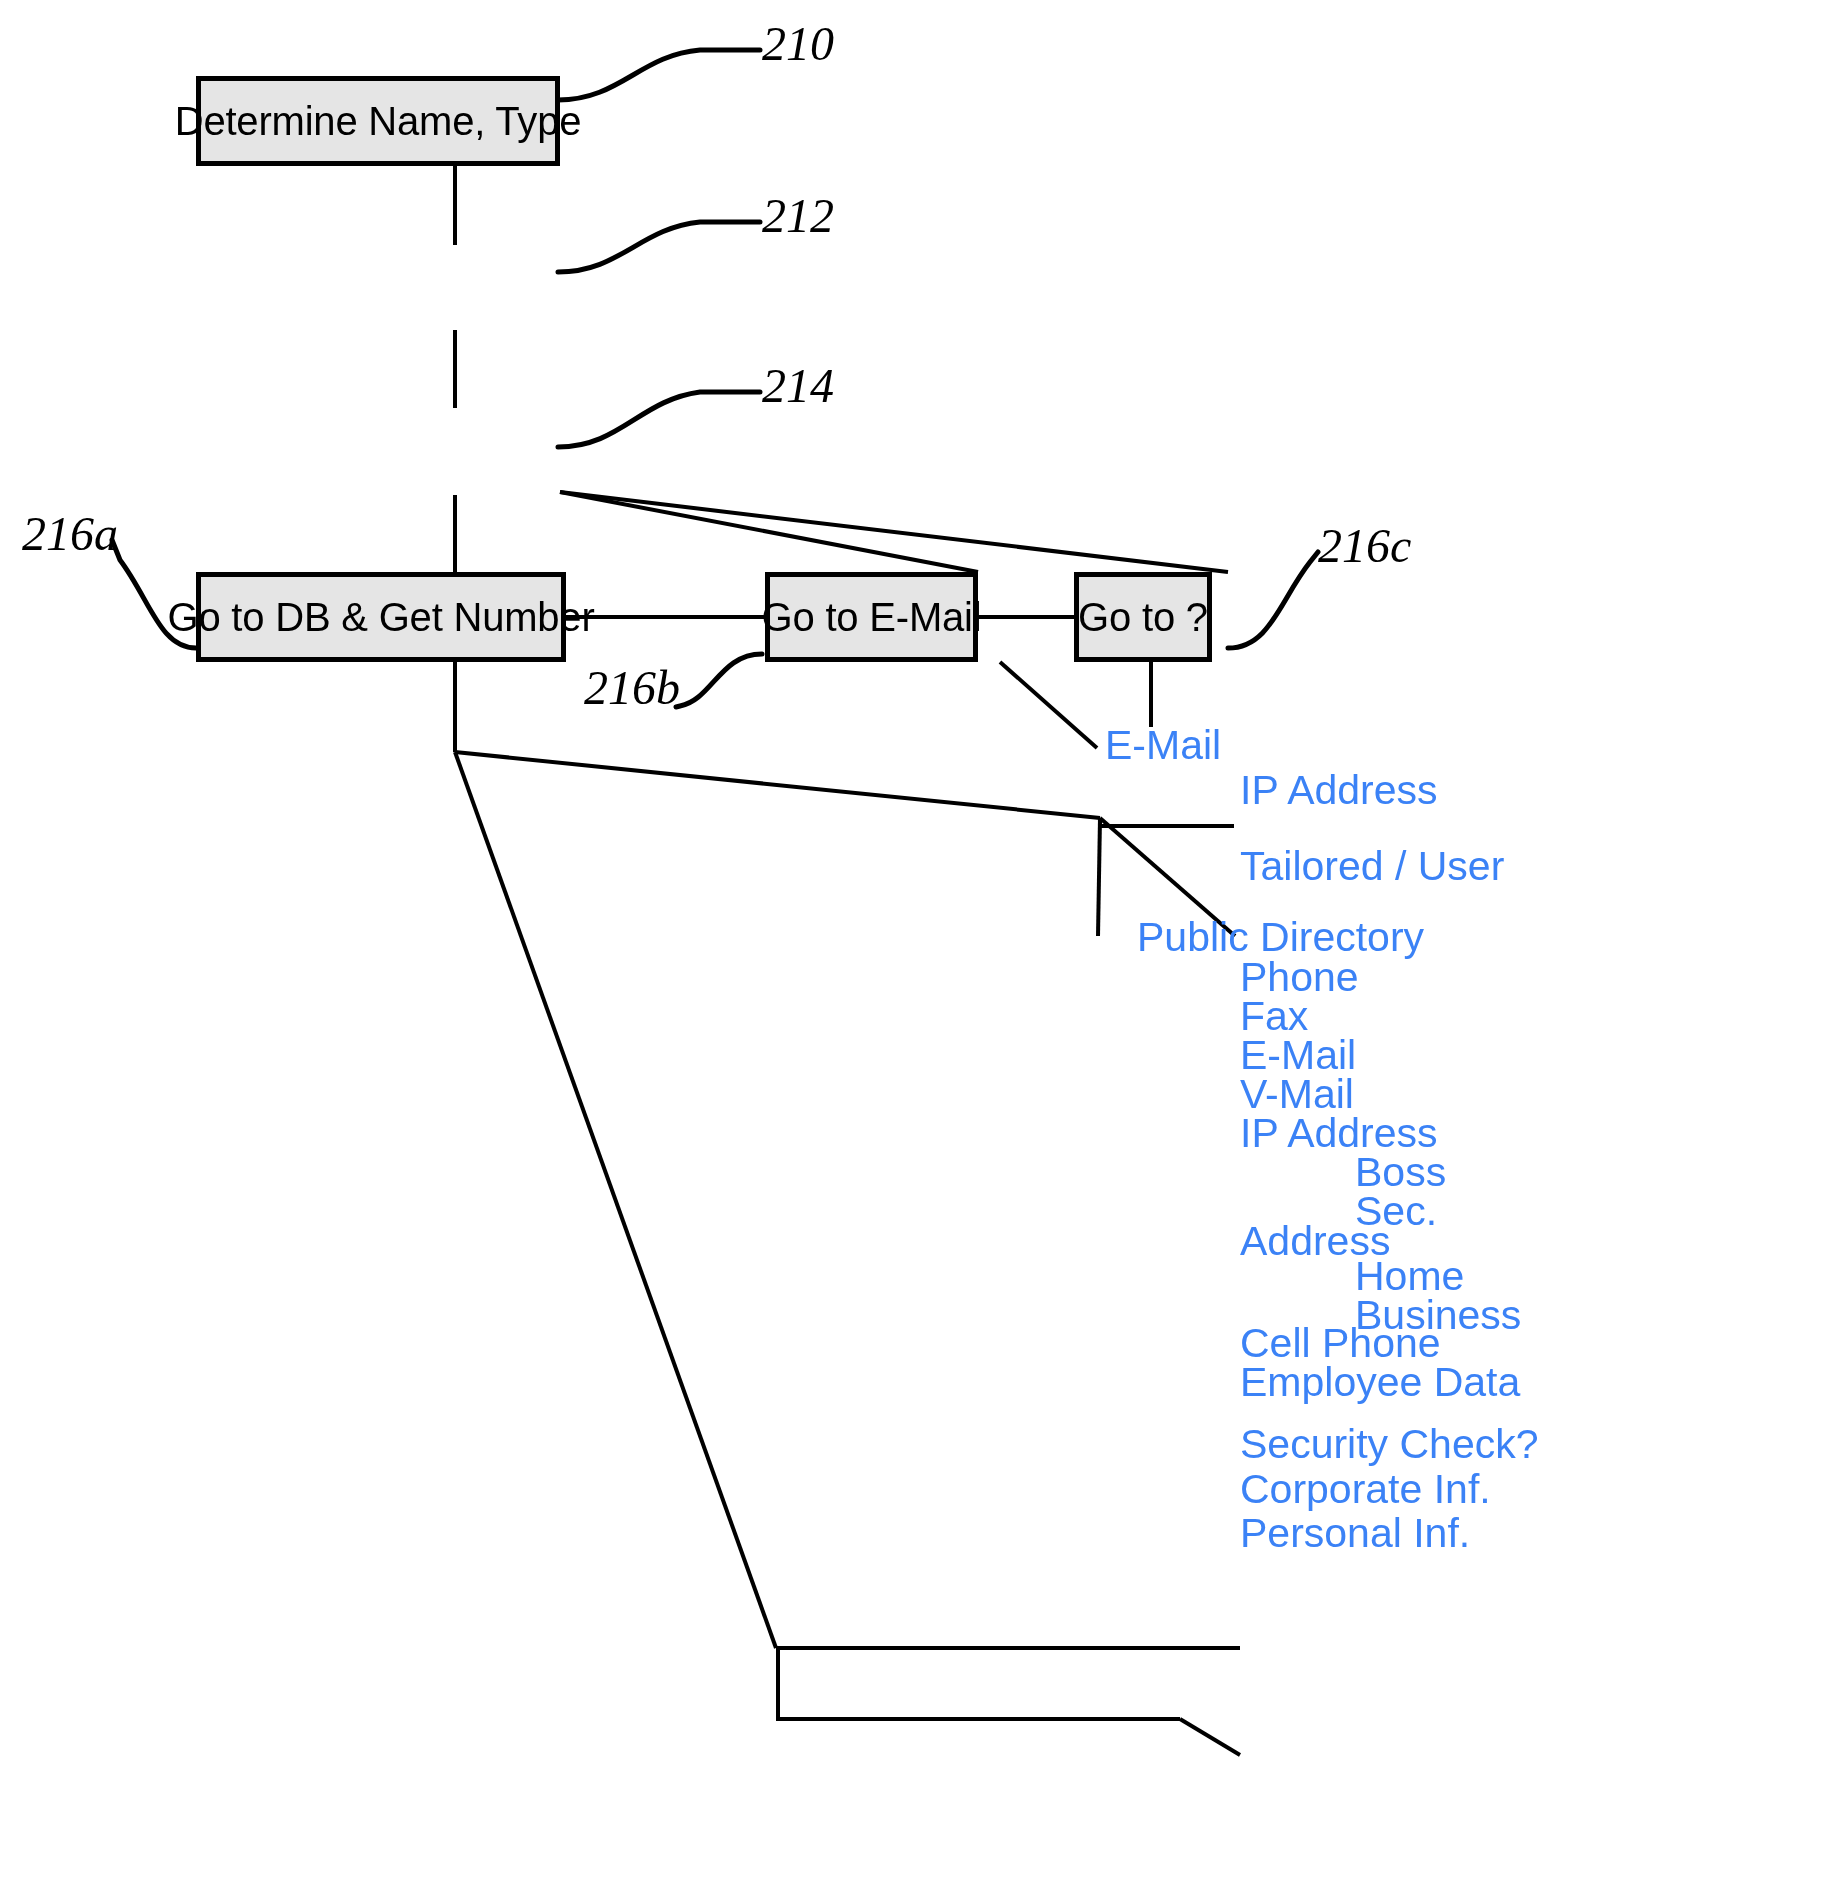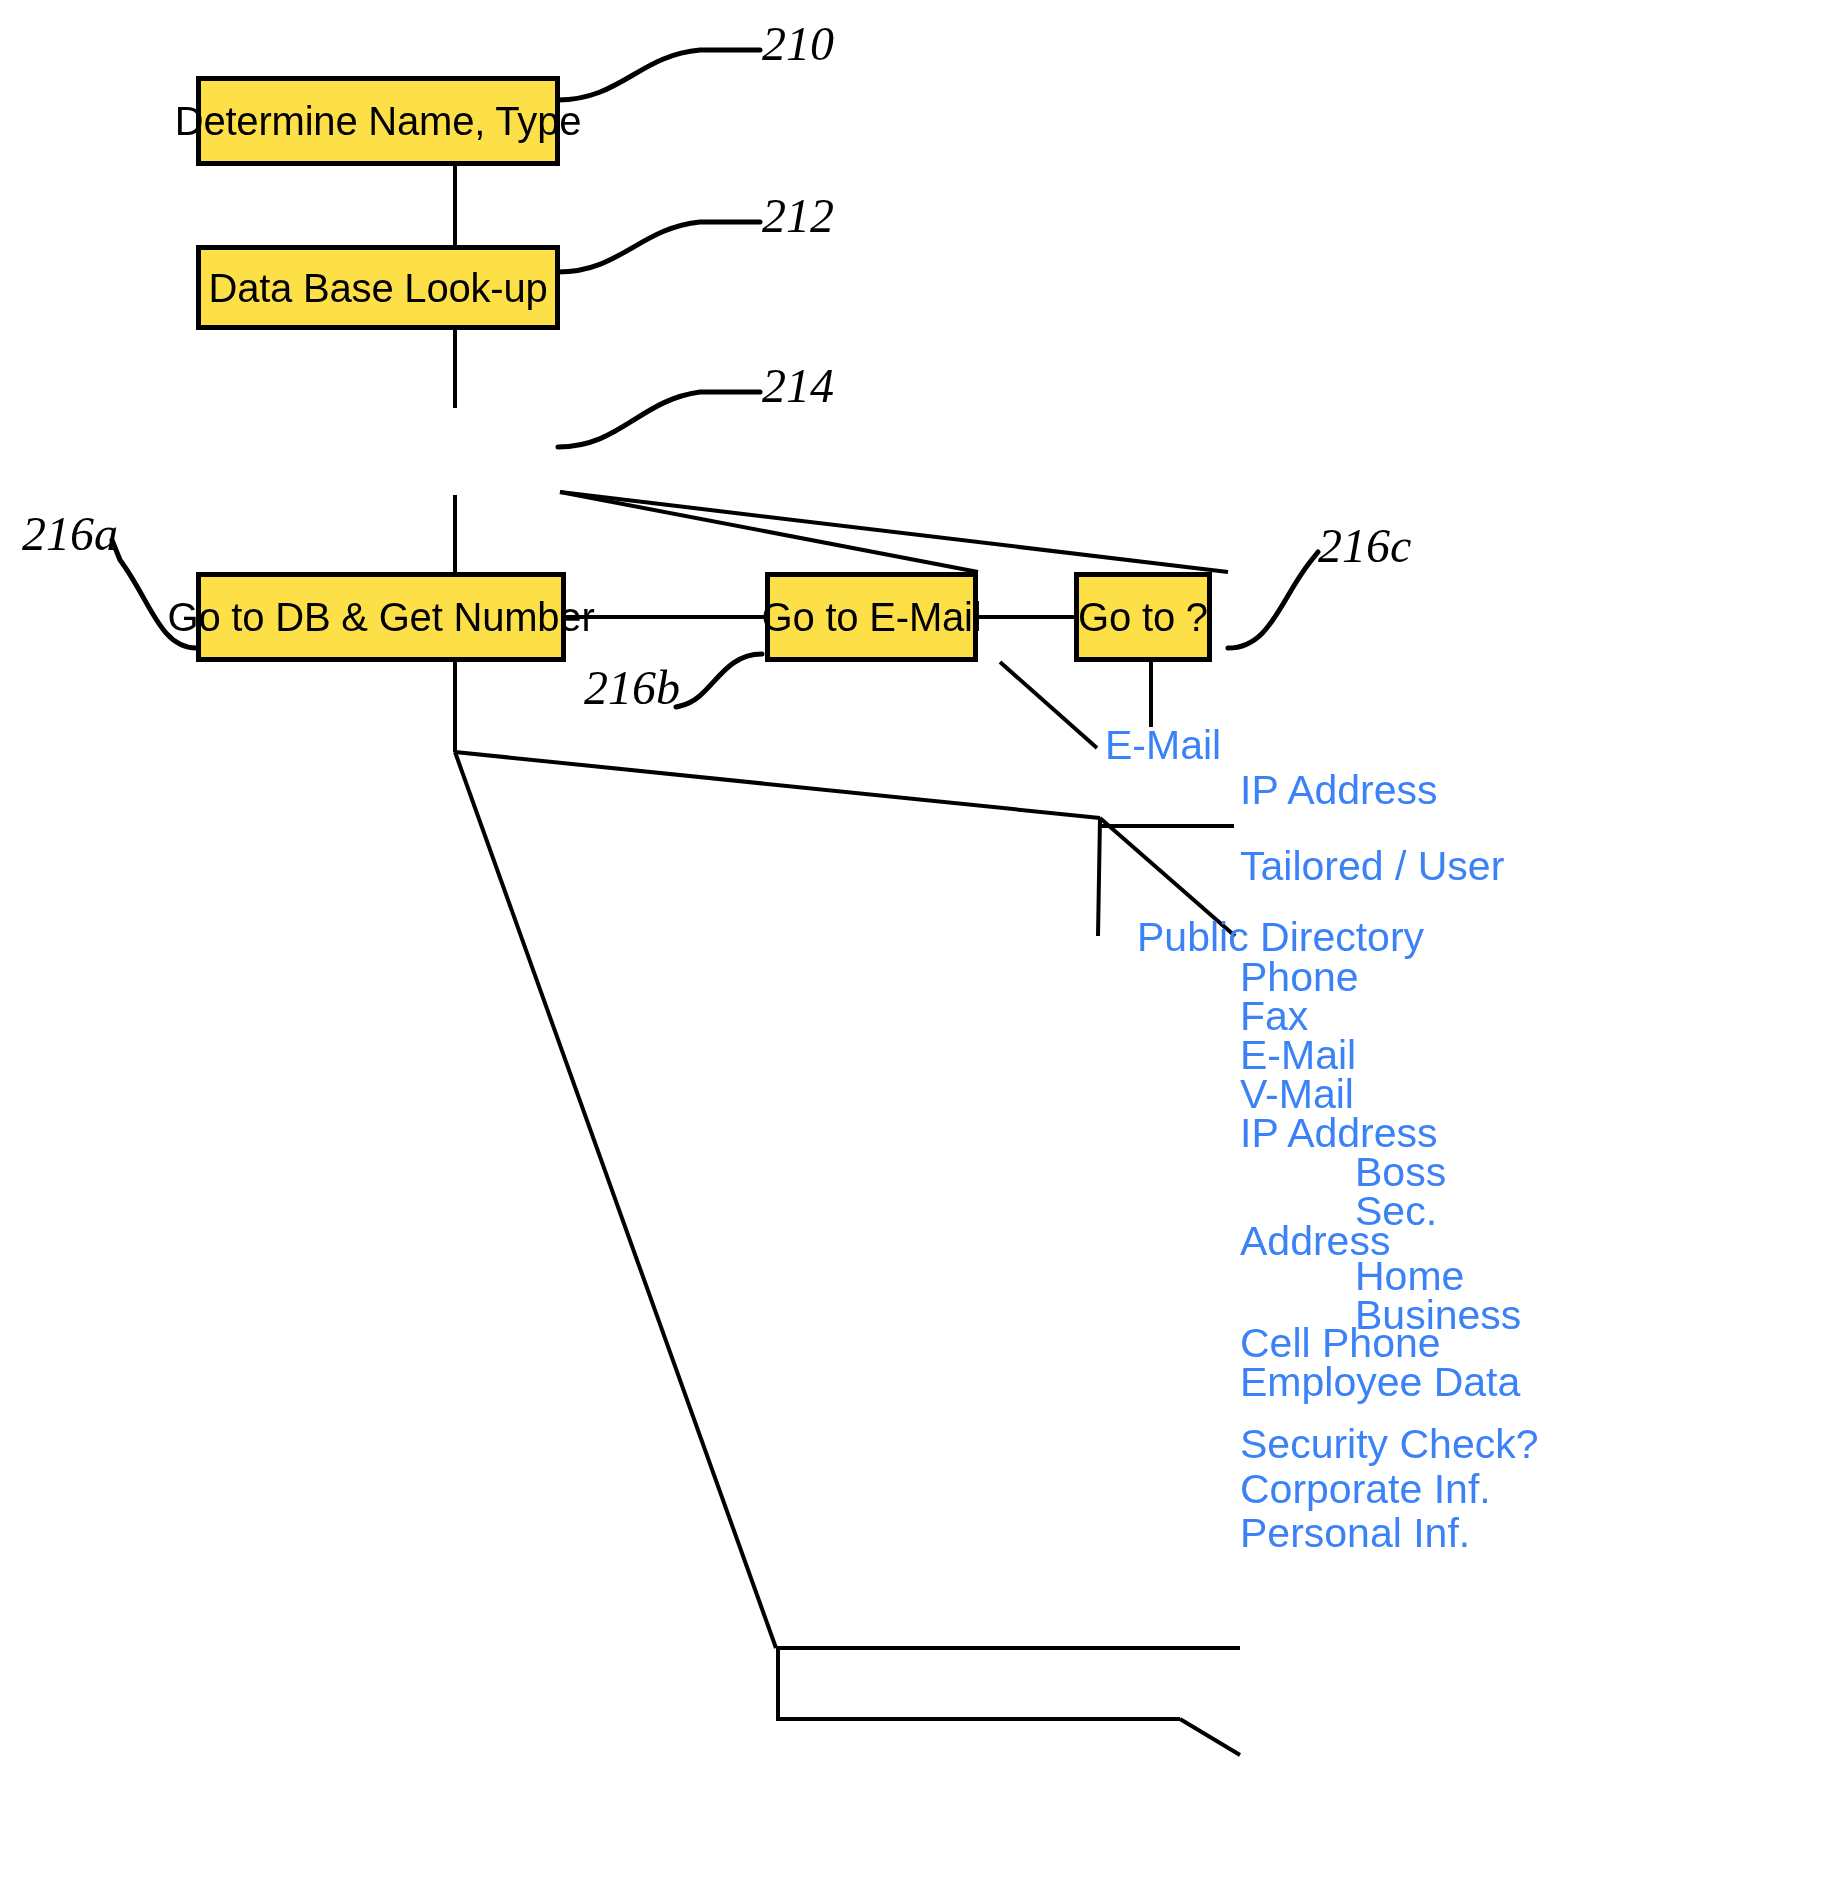--- a/index.html
+++ b/index.html
@@ -19,21 +19,21 @@
     position: absolute;
     left: 0; top: 0;
     width: 1826px;
     height: 1881px;
     pointer-events: none;
   }
   .node {
     position: absolute;
     box-sizing: border-box;
     border: 5px solid #000;
-    background: #fde047;
+    background: #e5e5e5;
     display: flex;
     align-items: center;
     justify-content: center;
     color: #000;
     font-family: "Liberation Sans", sans-serif;
     font-size: 40px;
     line-height: 1.1;
     letter-spacing: -0.2px;
     white-space: nowrap;
   }
@@ -100,23 +100,20 @@
       <path d="M 196 648 C 160 648 150 600 120 560 L 112 540"></path>
       <path d="M 762 654 C 720 654 712 700 680 706 L 676 707"></path>
       <path d="M 1228 648 C 1270 648 1280 600 1310 562 L 1318 552"></path>
     </g>
   </svg>
 
   <div class="node" style="left:196px; top:76px; width:364px; height:90px;">
     <span>Determine Name, Type</span>
   </div>
 
-  <div class="node" style="left:196px; top:245px; width:364px; height:85px;">
-    <span>Data Base Look-up</span>
-  </div>
 
 
   <div class="node" style="left:765px; top:572px; width:213px; height:90px;">
     <span>Go to E-Mail</span>
   </div>
 
   <div class="node" style="left:196px; top:572px; width:370px; height:90px;">
     <span>Go to DB &amp; Get Number</span>
   </div>
 

